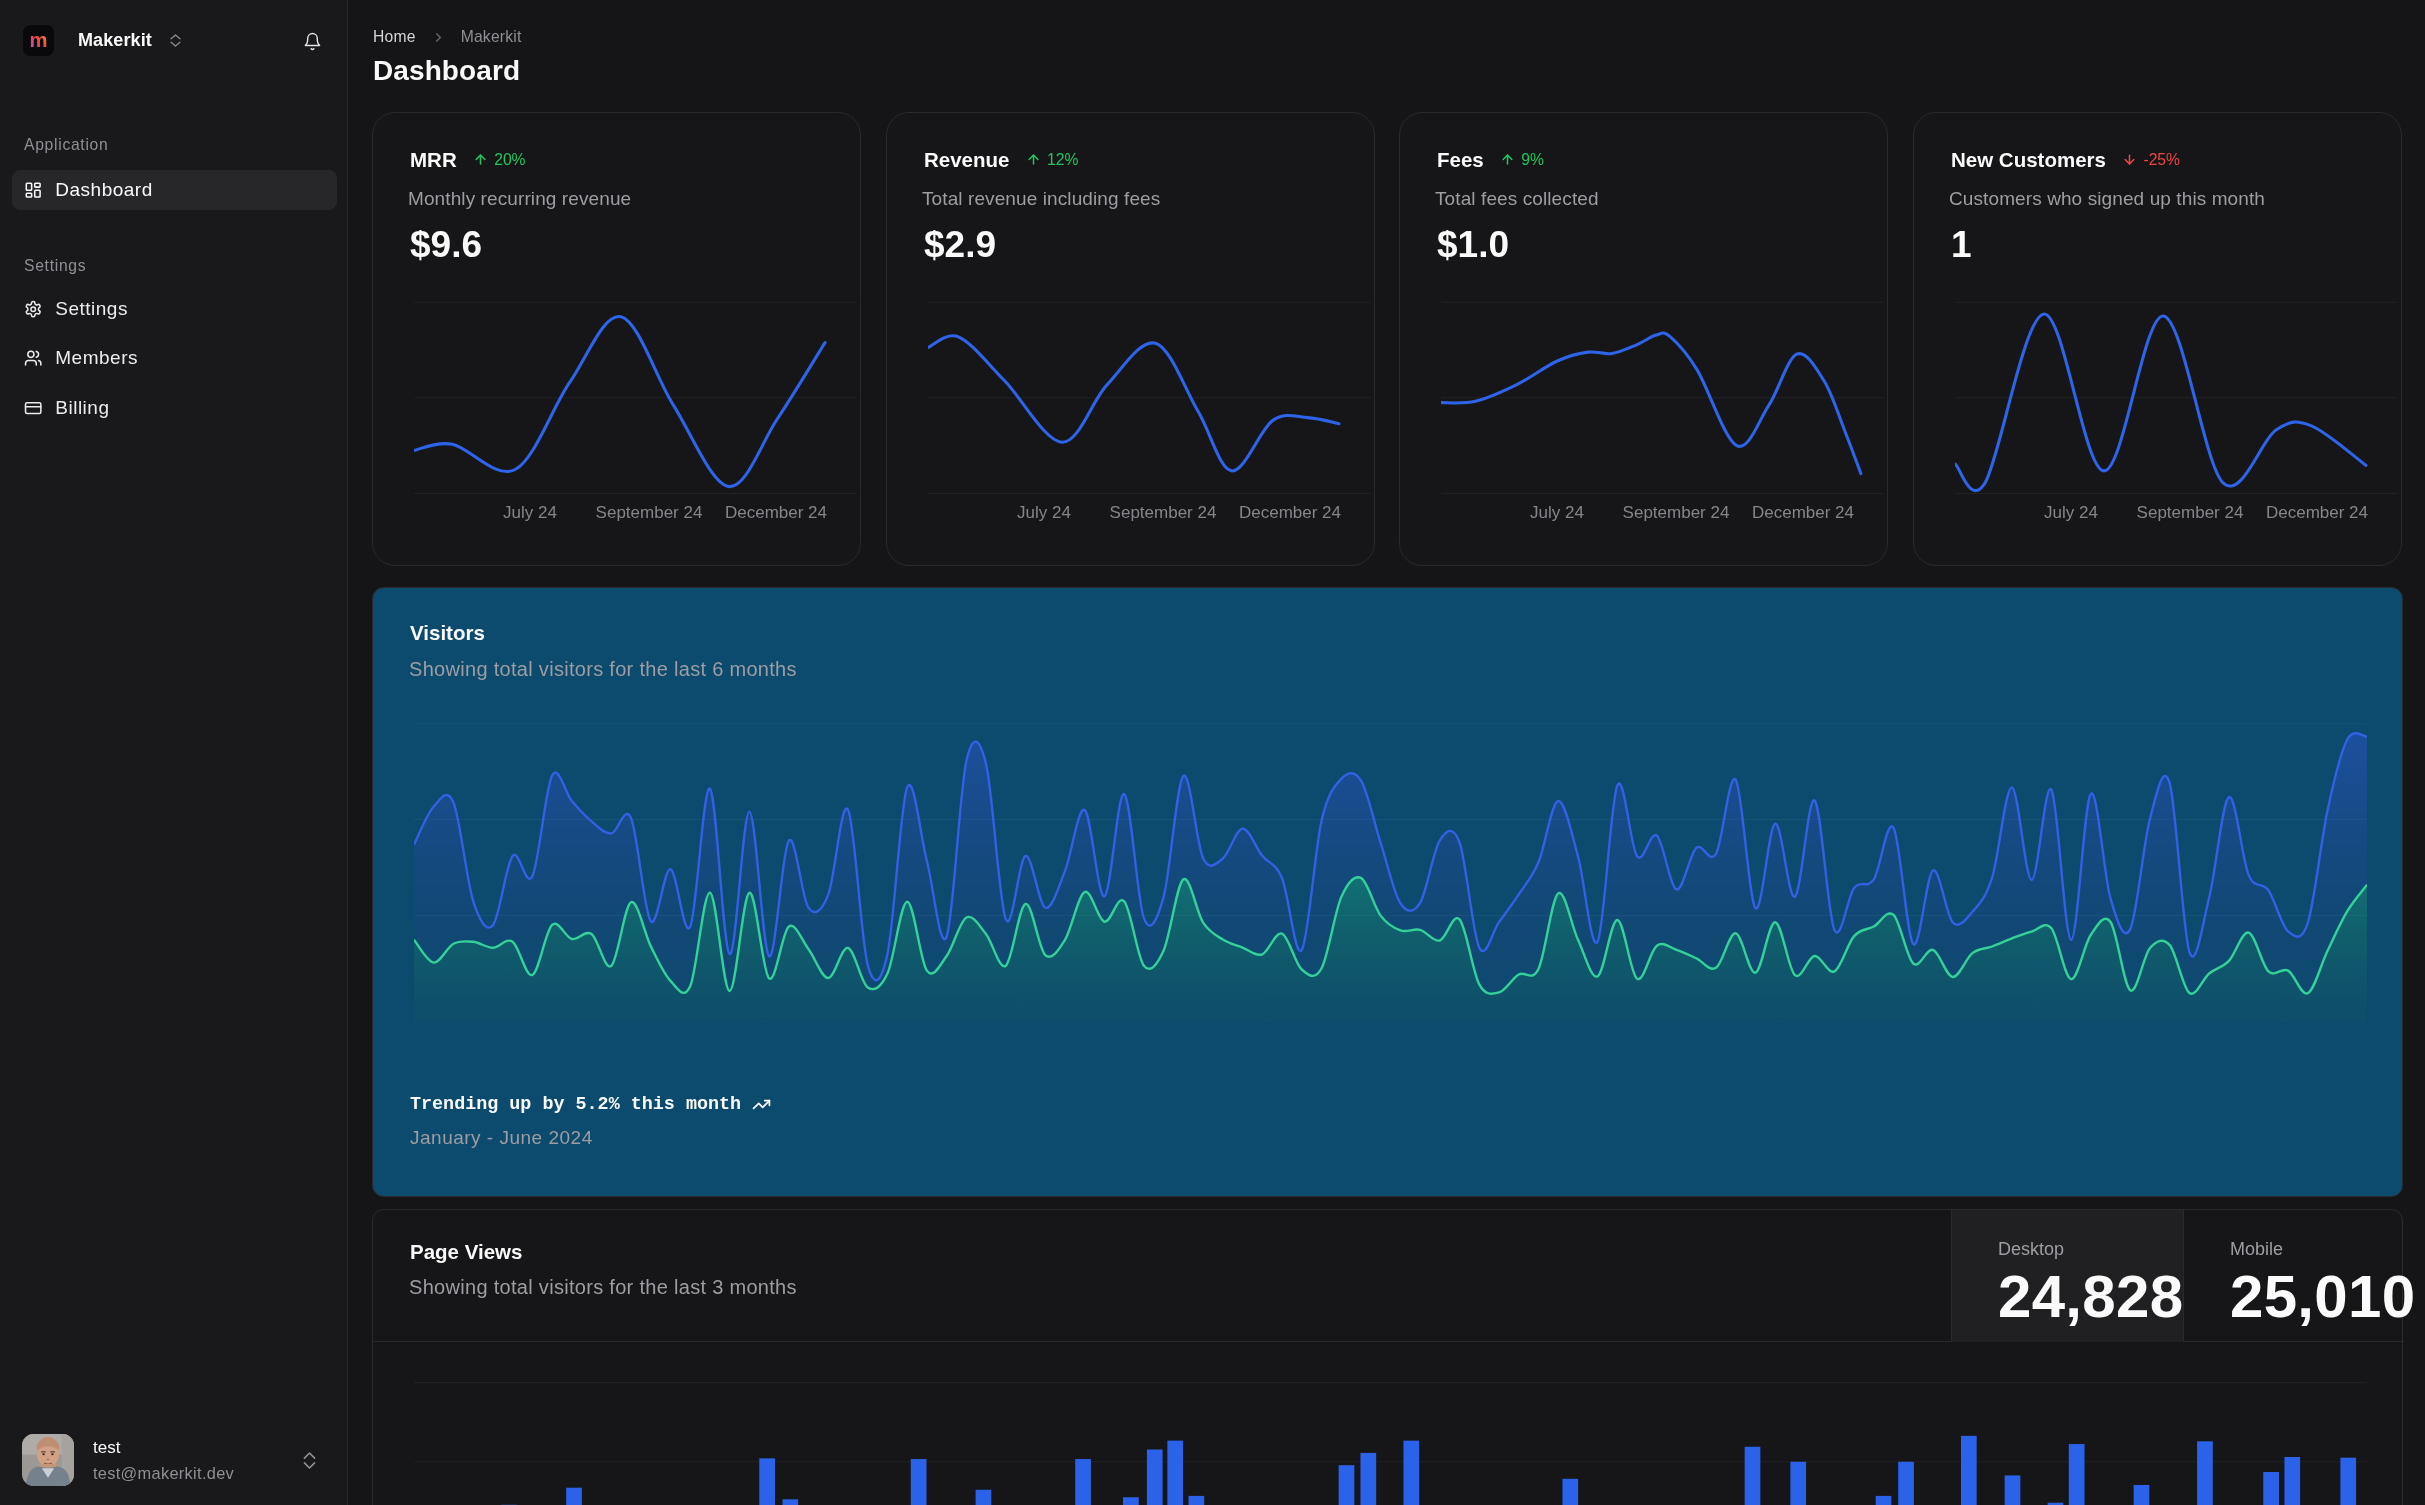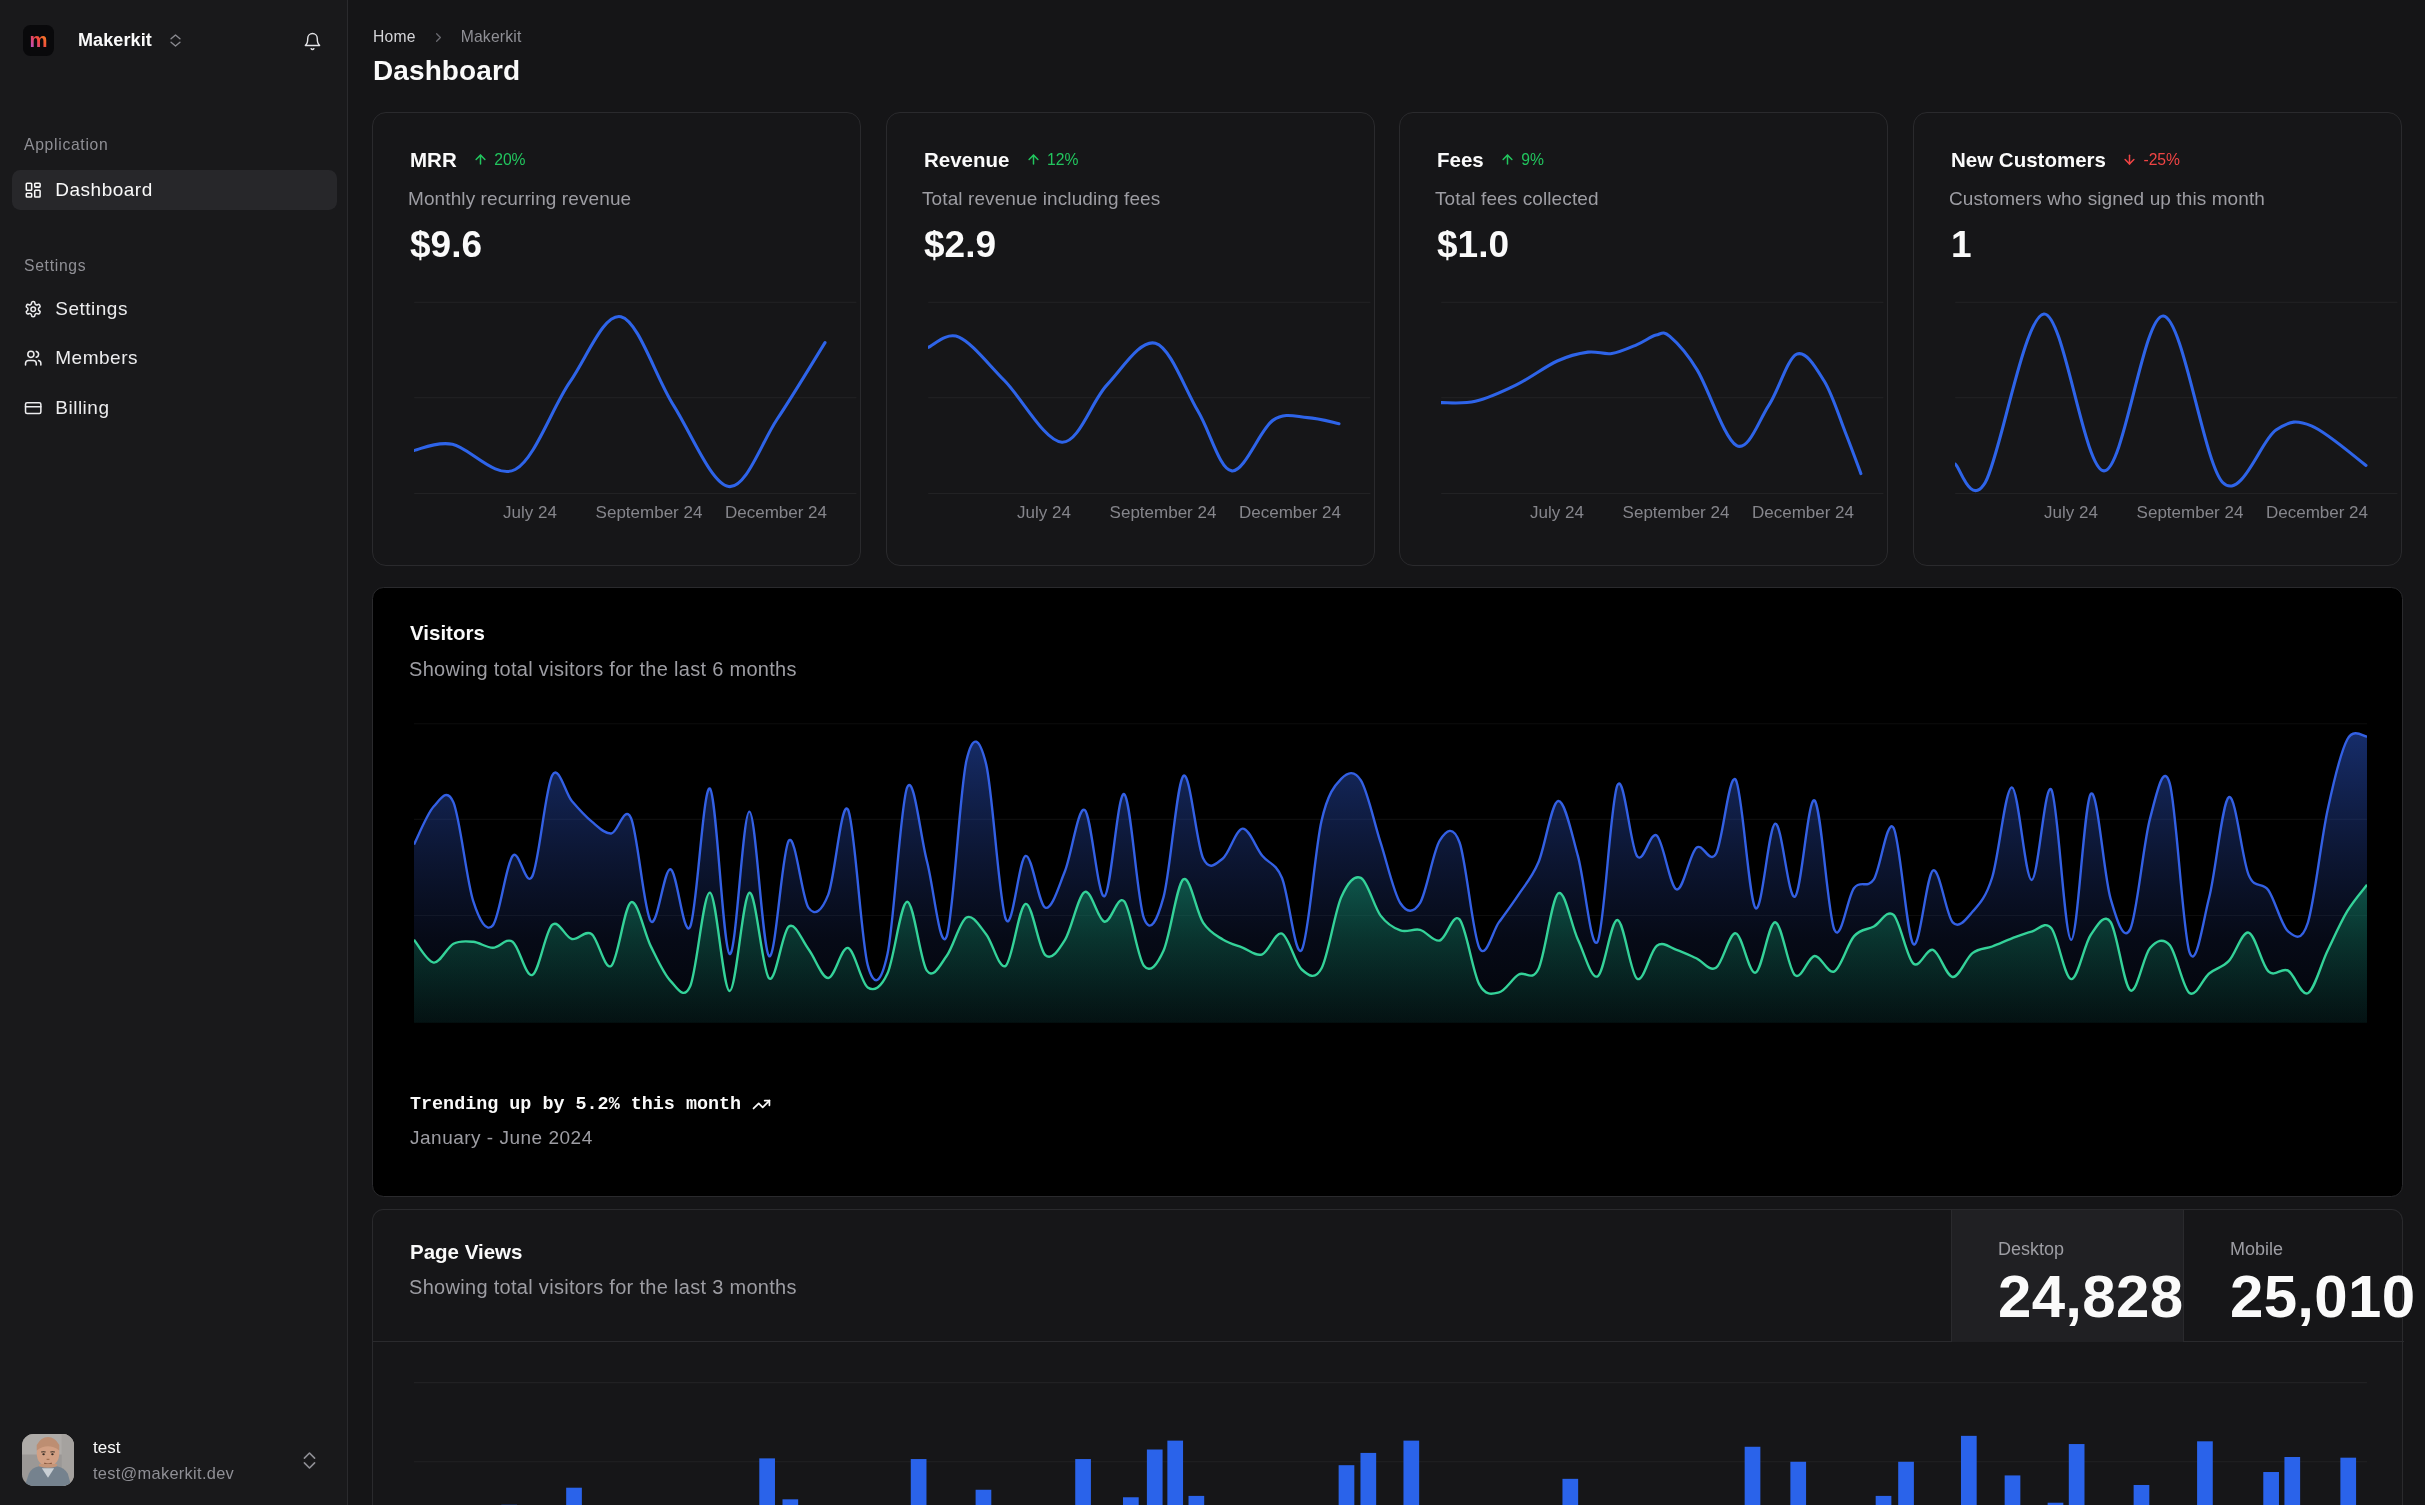--- a/index.html
+++ b/index.html
@@ -19,34 +19,34 @@
 .navitem.active { background:#27272a; color:#fafafa; }
 #avatar { position:absolute; left:22px; top:1434px; }
 #uname { position:absolute; left:93px; top:1438px; font-size:17px; color:#fafafa; }
 #umail { position:absolute; left:93px; top:1464px; font-size:16.4px; letter-spacing:0.3px; color:#8f8f95; }
 #uchev { position:absolute; left:302px; top:1451px; color:#8f8f95; }
 
 #crumb { position:absolute; left:373px; top:28px; font-size:15.7px; letter-spacing:0.2px; color:#d4d4d8; display:flex; align-items:center; }
 #crumb .sep { color:#6b6b71; margin:0 15px; display:flex; }
 #crumb .muted { color:#8f8f95; }
 h1 { position:absolute; left:373px; top:55px; font-size:28px; font-weight:700; color:#fafafa; letter-spacing:0.1px; }
-.card { position:absolute; background:#161618; border:0.7px solid #2a2a2d; border-radius:14px; }
+.card { position:absolute; background:#161618; border:0.7px solid #2a2a2d; border-radius:23px; }
 .ct-row { position:absolute; left:37px; top:33px; display:flex; align-items:center; gap:16.4px; height:27px; }
 .ct { font-size:20.5px; font-weight:700; color:#fafafa; }
 .trend { display:flex; align-items:center; }
 .tg { color:#22c55e; display:flex; align-items:center; gap:6.1px; font-size:15.7px; }
 .tr { color:#ef4444; display:flex; align-items:center; gap:6.1px; font-size:15.7px; }
 .cd { position:absolute; left:35px; top:75px; font-size:19px; letter-spacing:0.1px; color:#9d9da3; }
 .cn { position:absolute; left:37px; top:111px; font-size:37px; font-weight:700; color:#fafafa; }
 .spark { position:absolute; left:41px; top:175px; }
 .spark svg { display:block; }
 .axlab { position:absolute; top:390px; transform:translateX(-50%); font-size:17px; color:#85858b; white-space:nowrap; }
 
 #visitors { position:absolute; left:372px; top:587px; width:2031px; height:610px;
-  background:#000000; border:0.7px solid #2a2a2d; border-radius:11.6px; }
+  background:#0c4a6e; border:0.7px solid #2a2a2d; border-radius:11.6px; }
 #visitors .vt { position:absolute; left:37px; top:33px; font-size:20.5px; font-weight:700; color:#fafafa; }
 #visitors .vs { position:absolute; left:36px; top:70px; font-size:20px; letter-spacing:0.3px; color:#9d9da3; }
 #vchart { position:absolute; left:41px; top:109px; }
 #vtrend { position:absolute; left:37px; top:506px; font-size:18.4px; font-weight:700; color:#fafafa; display:flex; align-items:center; gap:11px;font-family:Liberation Mono, monospace; }
 #vdate { position:absolute; left:37px; top:539px; font-size:19px; letter-spacing:0.5px; color:#9d9da3; }
 
 #pviews { position:absolute; left:372px; top:1209px; width:2031px; height:341px;
   background:#161618; border:0.7px solid #2a2a2d; border-radius:11.6px 11.6px 0 0; border-bottom:none; }
 #pvheader { position:absolute; left:0; top:0; width:2031px; height:132px; border-bottom:0.7px solid #2a2a2d; }
 #pviews .vt { position:absolute; left:37px; top:30px; font-size:20.5px; font-weight:700; color:#fafafa; }

